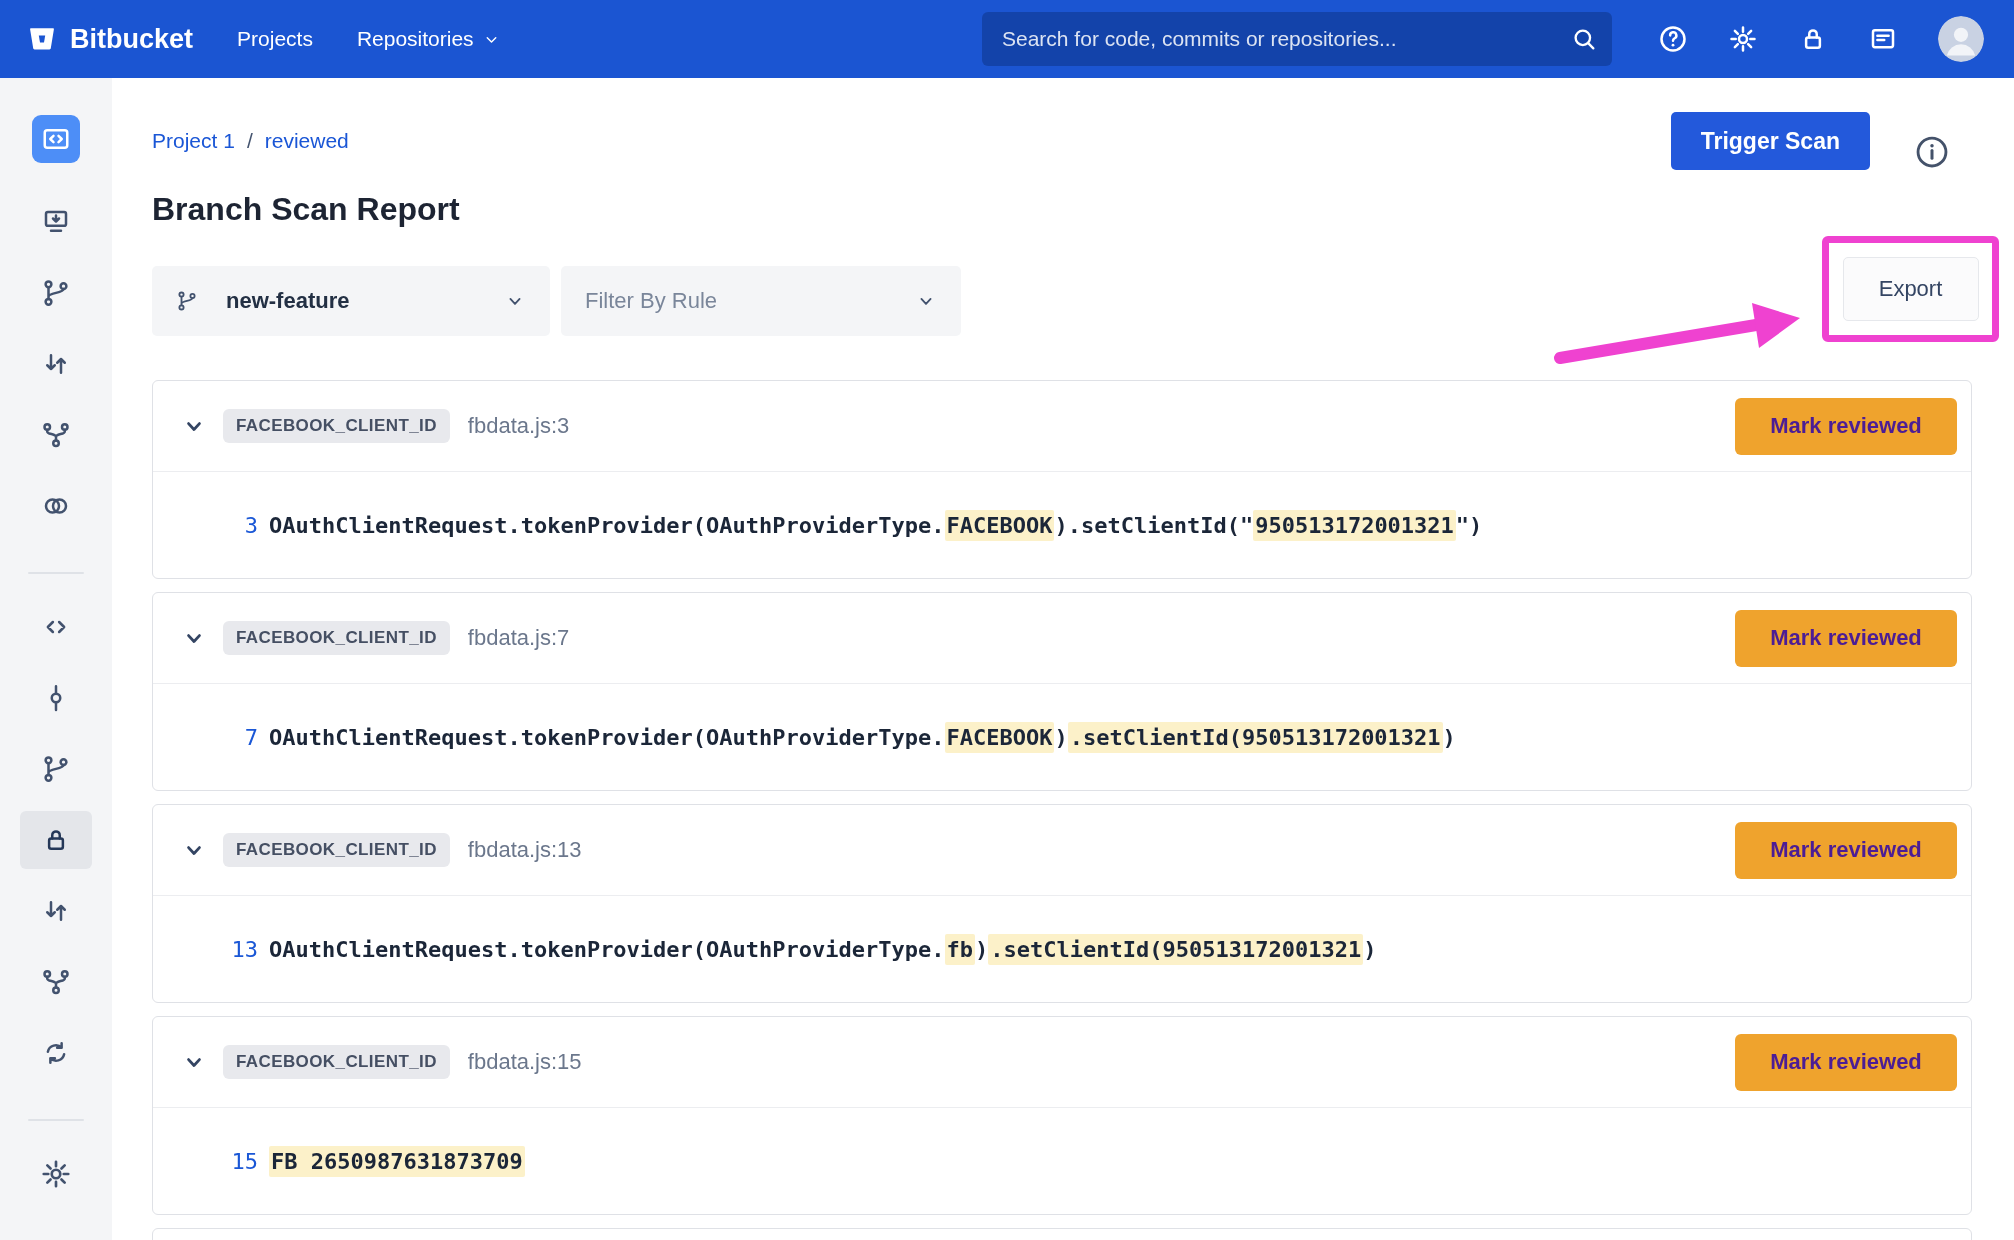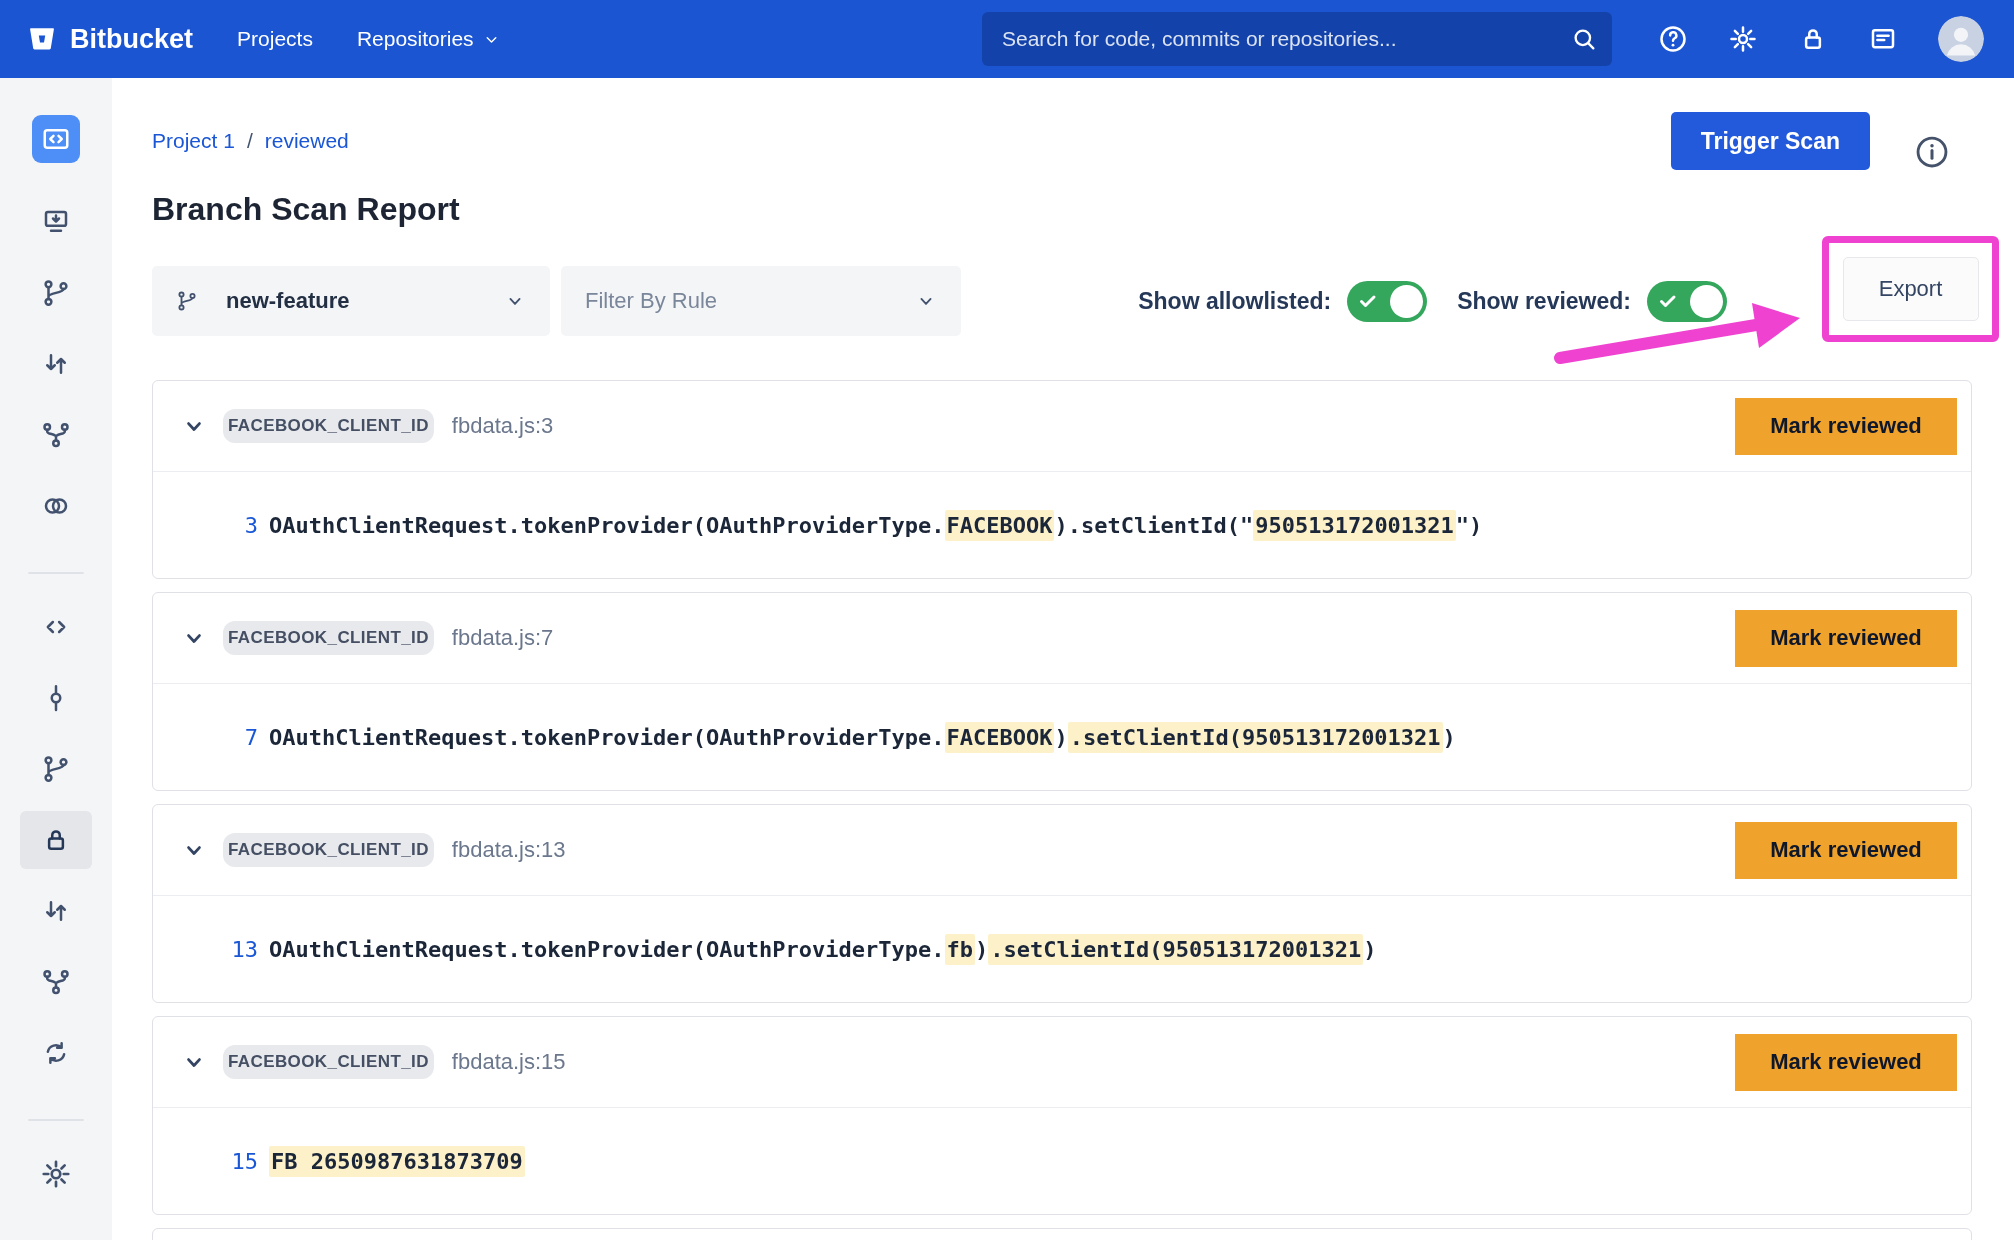--- a/index.html
+++ b/index.html
@@ -70,23 +70,23 @@
   .annotation-box{position:absolute;left:1822px;top:236px;width:177px;height:106px;border:7px solid var(--magenta);border-radius:6px;display:flex;align-items:center;justify-content:center;z-index:20;background:transparent}
   .btn-export{width:136px;height:64px;background:#FBFBFC;border:1px solid #E6E8EC;border-radius:5px;font-size:22px;font-weight:500;color:#344563;font-family:"Liberation Sans",sans-serif;cursor:pointer}
   .annotation-arrow{position:absolute;inset:0;width:2014px;height:1240px;pointer-events:none;z-index:30}
 
   
   .findings{margin-top:44px}
   .card{border:1px solid var(--card-border);border-radius:6px;background:#fff}
   .card+.card{margin-top:13px}
   .card-header{height:90px;display:flex;align-items:center;padding:0 14px 0 28px}
   .chev{display:flex;margin-right:16px;cursor:pointer}
-  .badge{background:#E8E9ED;color:#454F63;font-size:17px;font-weight:700;letter-spacing:0.4px;padding:7px 5px;border-radius:12px;margin-right:18px;white-space:nowrap}
+  .badge{background:#E8E9ED;color:#454F63;font-size:17px;font-weight:700;letter-spacing:0.4px;padding:7px 13px;border-radius:6px;margin-right:18px;white-space:nowrap}
   .file{font-size:22px;font-weight:500;color:#6B778C}
-  .mark-btn{margin-left:auto;height:57px;min-width:222px;padding:0 32px;background:var(--orange);border:none;border-radius:0;font-size:22px;font-weight:700;color:#0f172a;font-family:"Liberation Sans",sans-serif;cursor:pointer}
+  .mark-btn{margin-left:auto;height:57px;min-width:222px;padding:0 32px;background:var(--orange);border:none;border-radius:6px;font-size:22px;font-weight:700;color:#4c1d95;font-family:"Liberation Sans",sans-serif;cursor:pointer}
   .card-code{height:107px;border-top:1px solid #ECEDF0;display:flex;align-items:center;padding-left:59px}
   .lineno{width:46px;text-align:right;font-family:"DejaVu Sans Mono",monospace;font-size:22px;color:#1A57D6;flex:0 0 auto}
   .codeline{margin-left:11px;font-family:"DejaVu Sans Mono",monospace;font-size:22px;font-weight:700;color:#1B2638;white-space:nowrap}
   .codeline .hl{background:var(--hl);padding:3px 2px;border-radius:2px}
   .card-partial{margin-top:13px}
 </style>
 </head>
 <body>
 
 <header class="navbar">
@@ -315,36 +315,20 @@
         </span>
     </div>
     <div class="dropdown dd-rule">
       <span>Filter By Rule</span>
       <span class="dd-chev">
           <svg width="22" height="22" viewBox="0 0 24 24">
             <path class="ic" stroke-width="2.4" d="M7 9.8l5 5.4 5-5.4"></path>
           </svg>
         </span>
     </div>
-    <div class="toggles">
-      <span class="tg-label">Show allowlisted:</span>
-      <span class="toggle">
-        <span class="check"><svg width="24" height="24" viewBox="0 0 24 24">
-              <path d="M5.5 12.5l4 4 8.5-8.5" fill="none" stroke="#fff" stroke-width="3" stroke-linecap="round" stroke-linejoin="round"></path>
-            </svg></span>
-        <span class="knob"></span>
-      </span>
-      <span class="tg-label">Show reviewed:</span>
-      <span class="toggle">
-        <span class="check"><svg width="24" height="24" viewBox="0 0 24 24">
-              <path d="M5.5 12.5l4 4 8.5-8.5" fill="none" stroke="#fff" stroke-width="3" stroke-linecap="round" stroke-linejoin="round"></path>
-            </svg></span>
-        <span class="knob"></span>
-      </span>
-    </div>
   </div>
 
   <div class="findings" id="findings-list">
   <section class="card">
     <div class="card-header">
       <span class="chev">
         <svg width="26" height="26" viewBox="0 0 24 24">
               <path d="M7 9.8l5 5.4 5-5.4" fill="none" stroke="#344563" stroke-width="2.6" stroke-linecap="round" stroke-linejoin="round"></path>
             </svg>
       </span>

